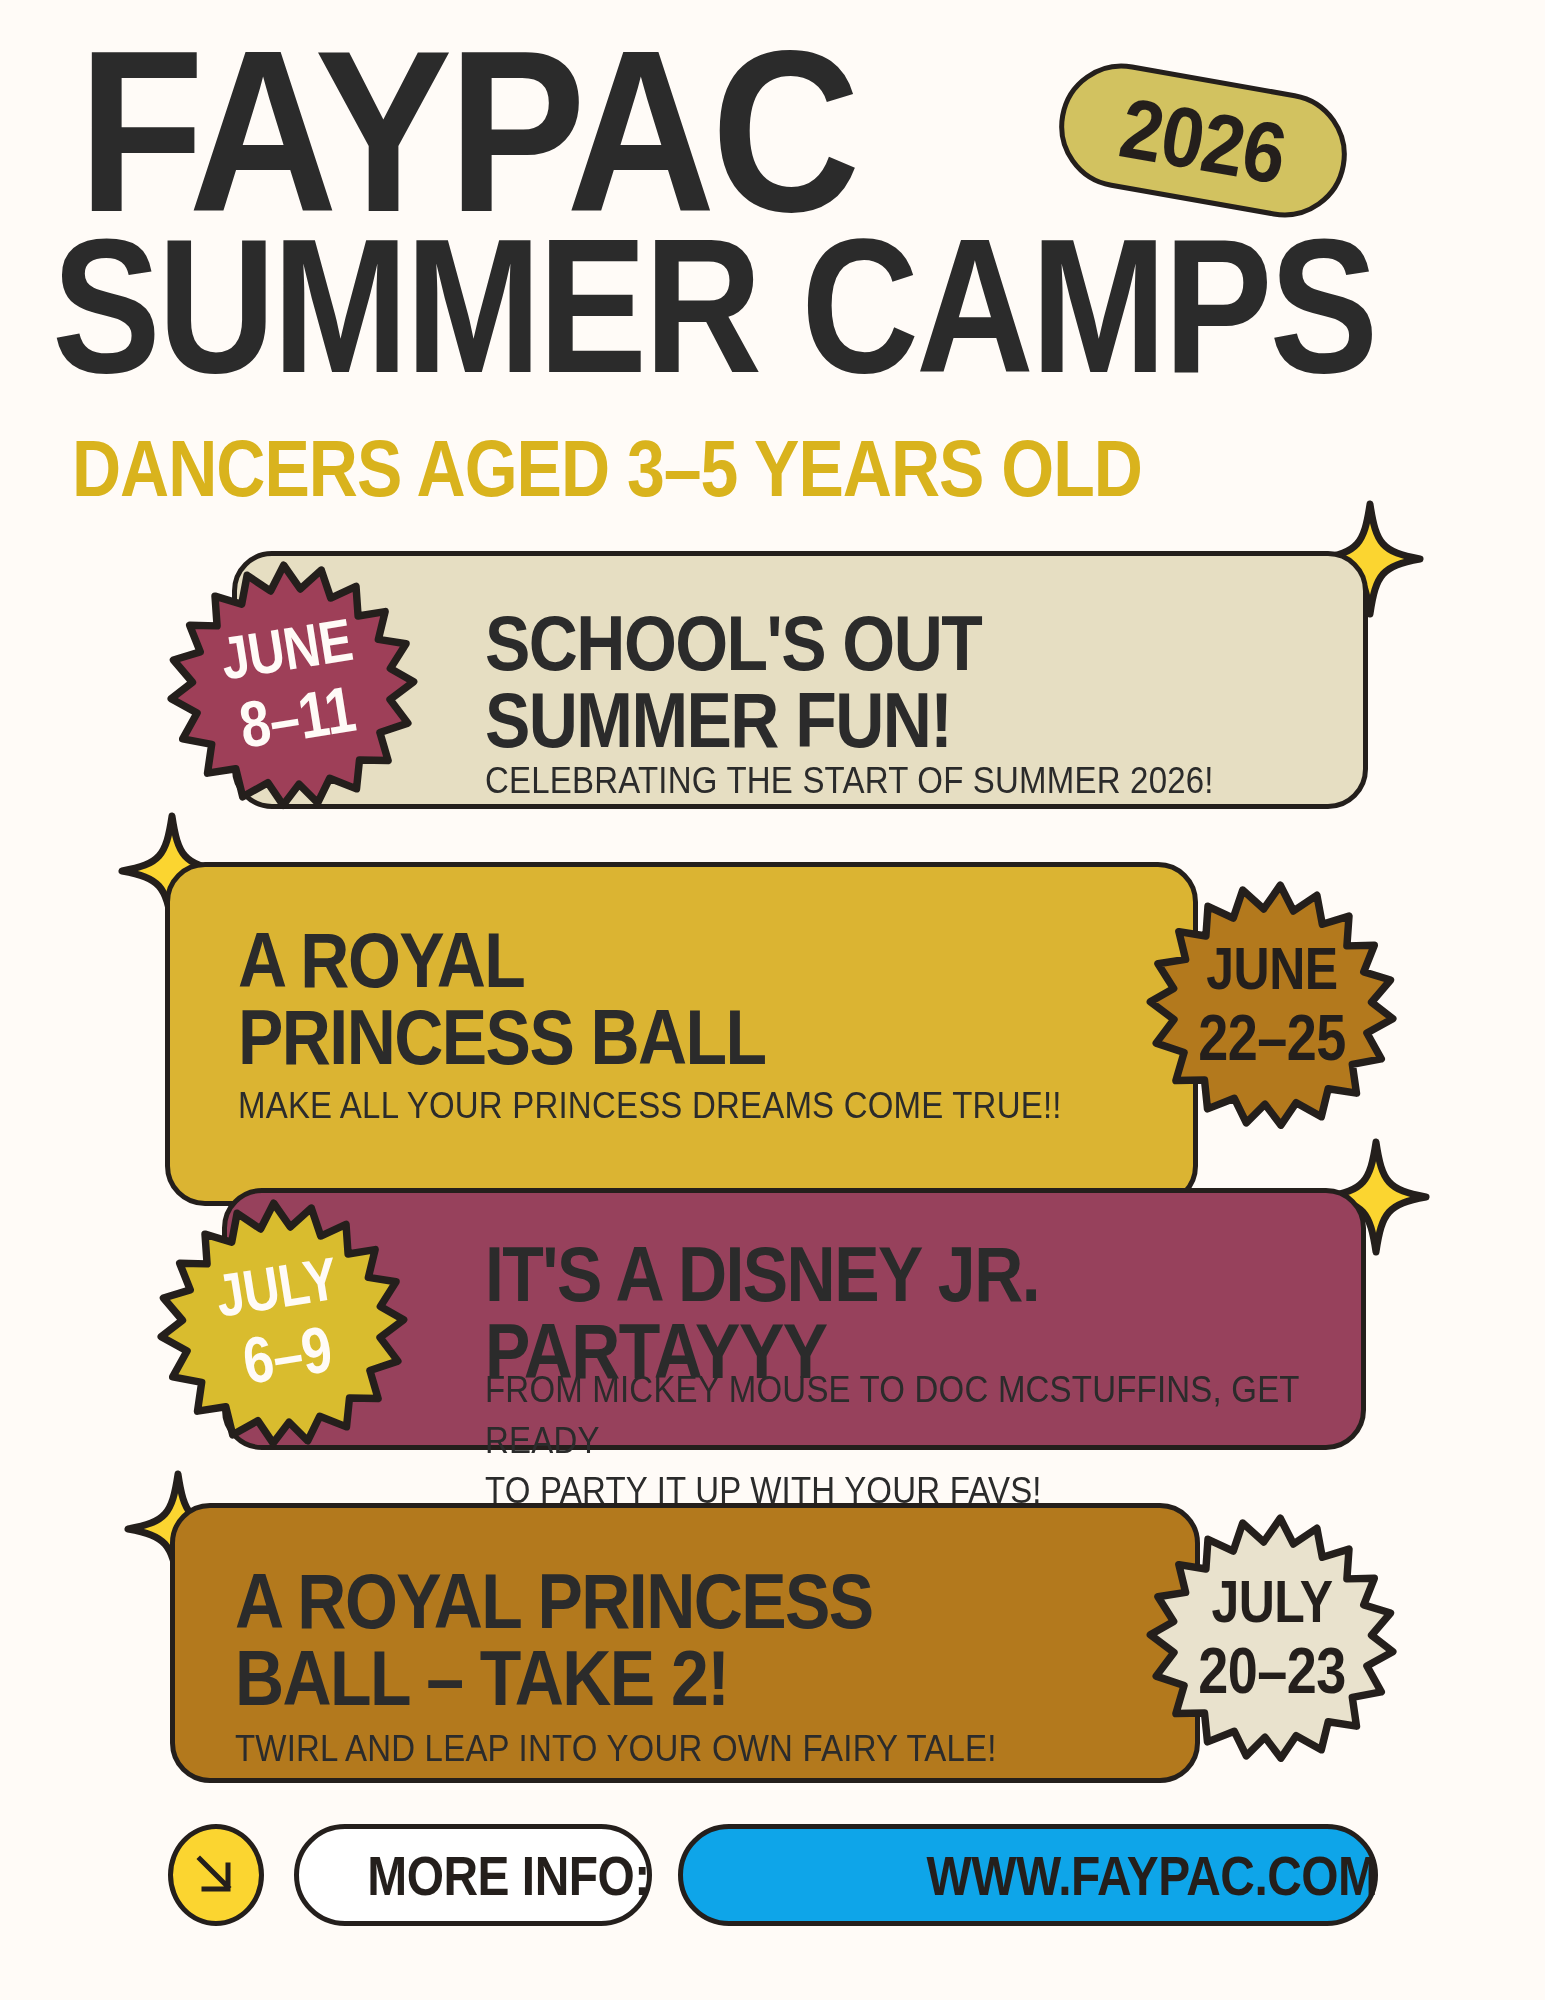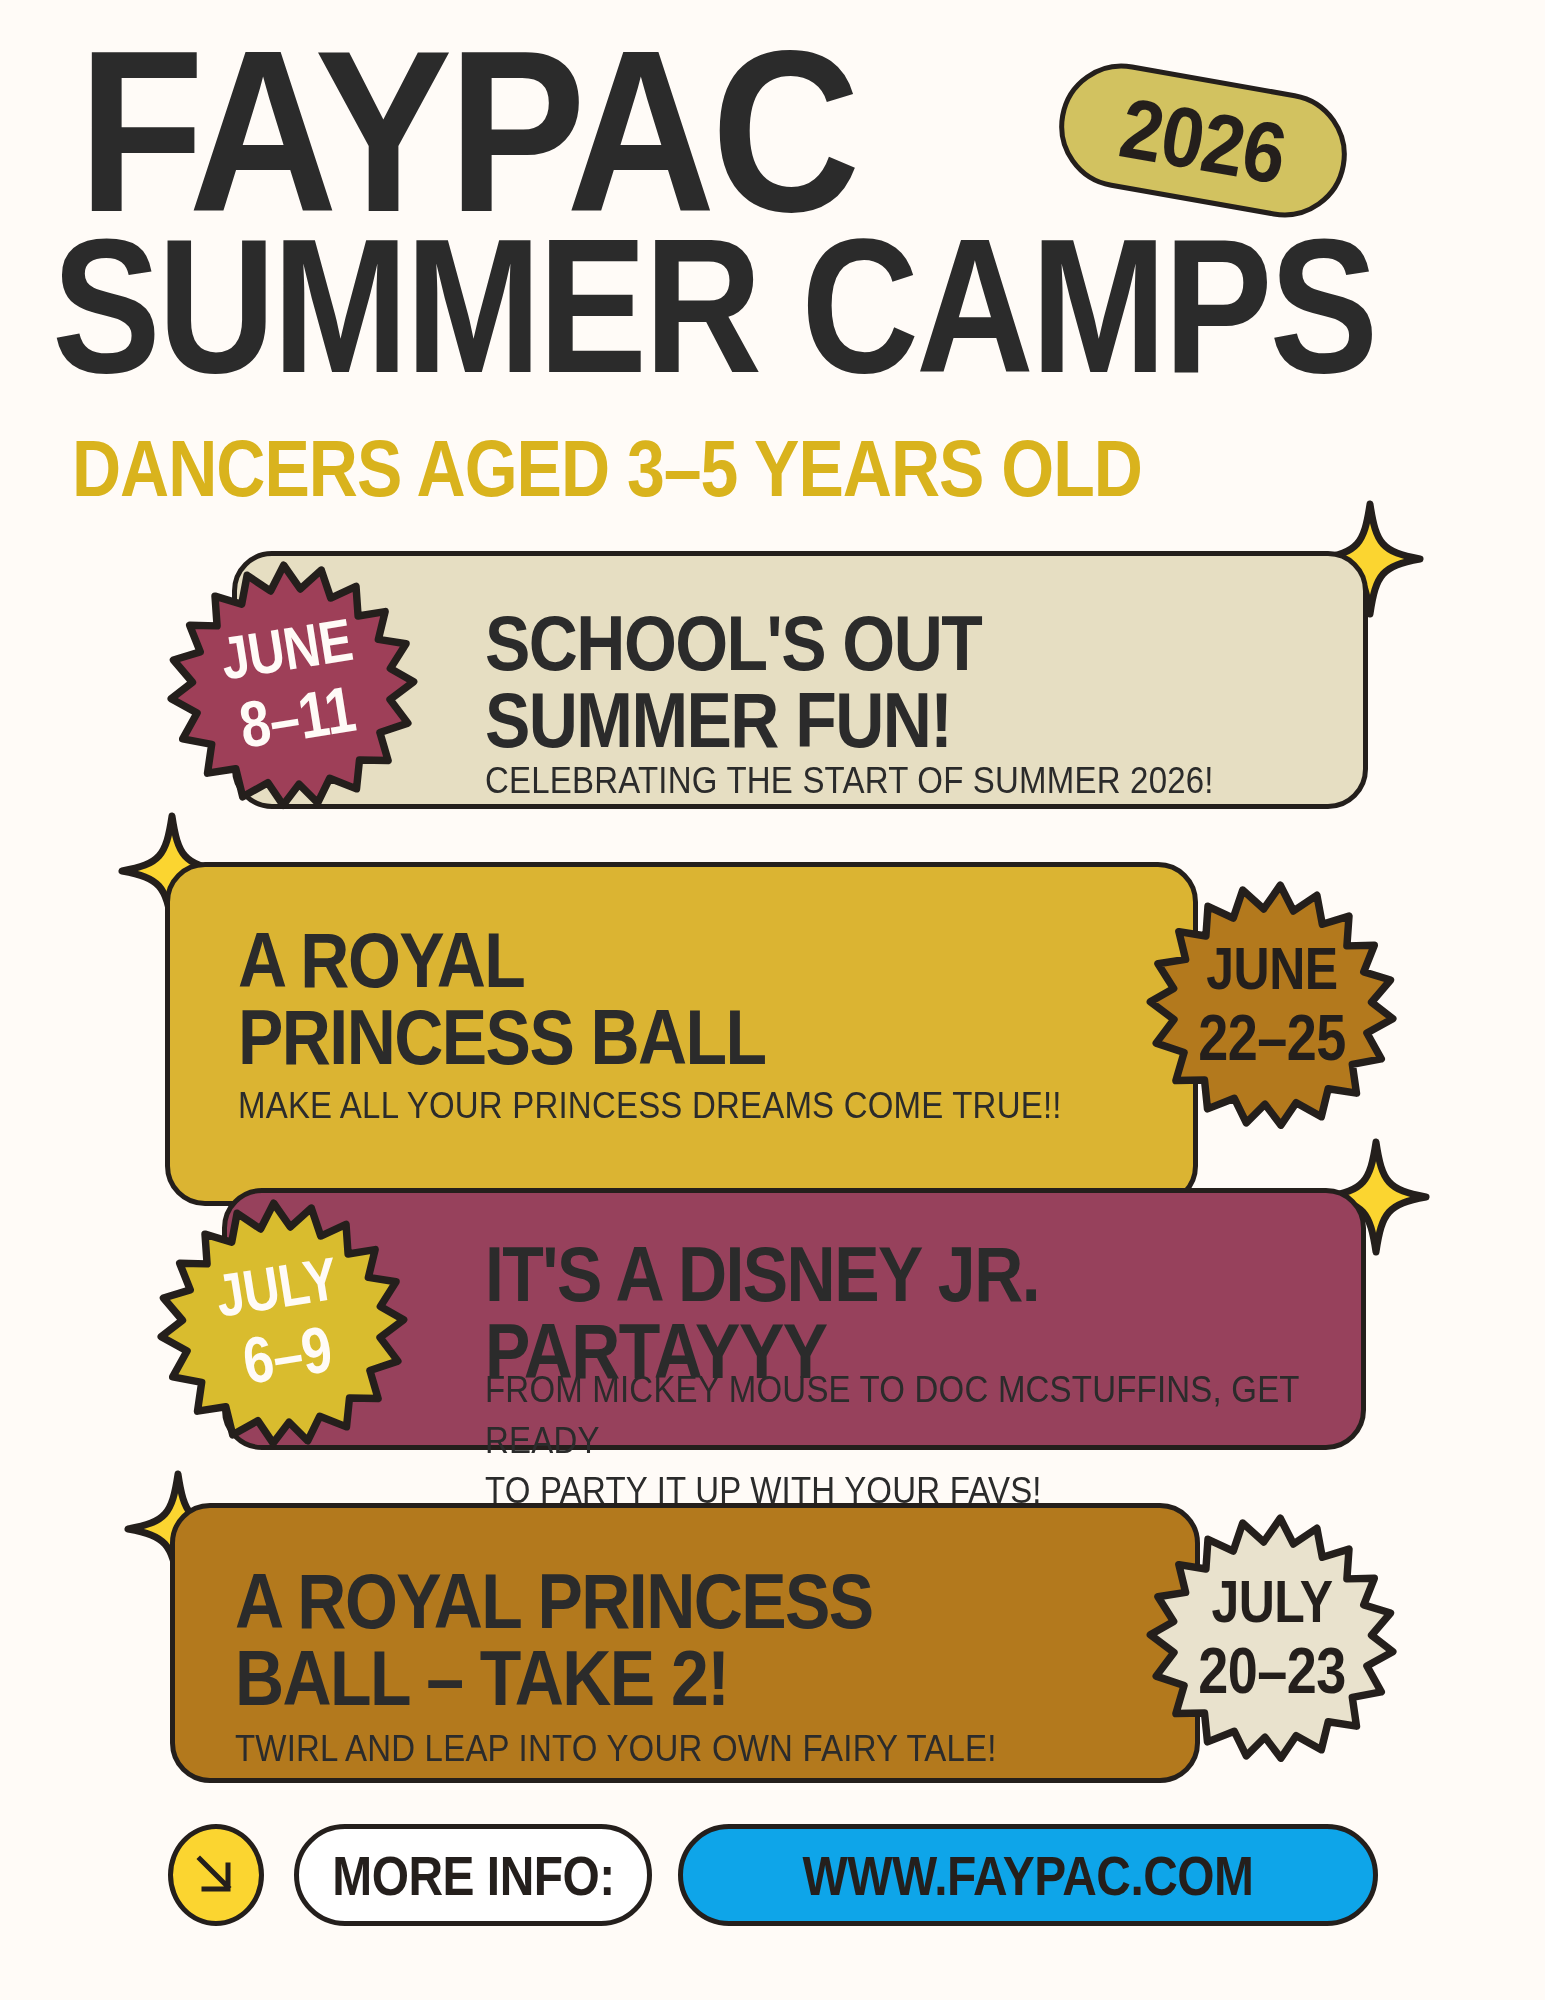--- a/index.html
+++ b/index.html
@@ -203,21 +203,21 @@
     display: flex;
     align-items: center;
     justify-content: center;
   }
   .footer-pill {
     position: absolute;
     border: 5px solid #241f1c;
     border-radius: 60px;
     display: flex;
     align-items: center;
-    justify-content: center;
+    justify-content: flex-end;
   }
   .pill-info {
     left: 294px;
     top: 6px;
     width: 358px;
     height: 102px;
     background: #ffffff;
   }
   .pill-url {
     left: 678px;

